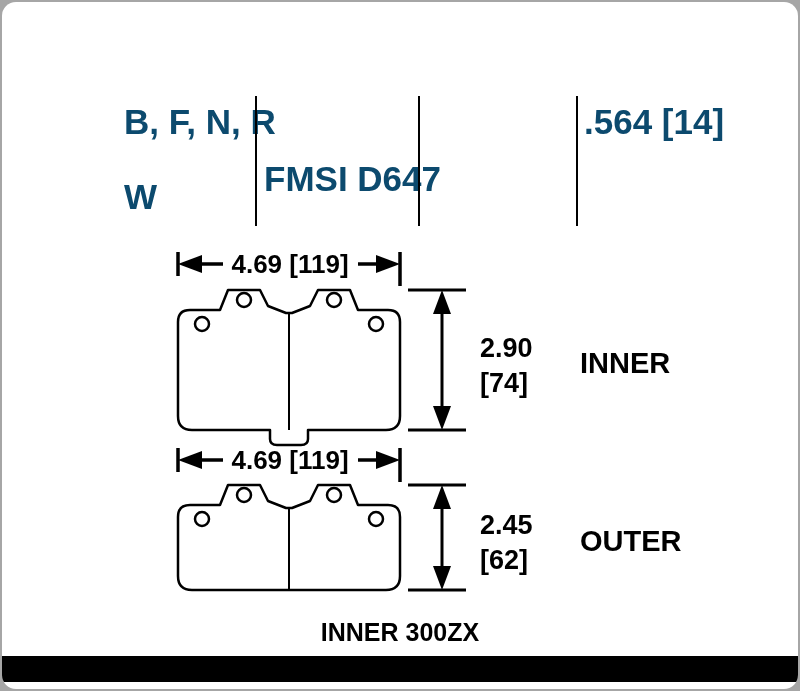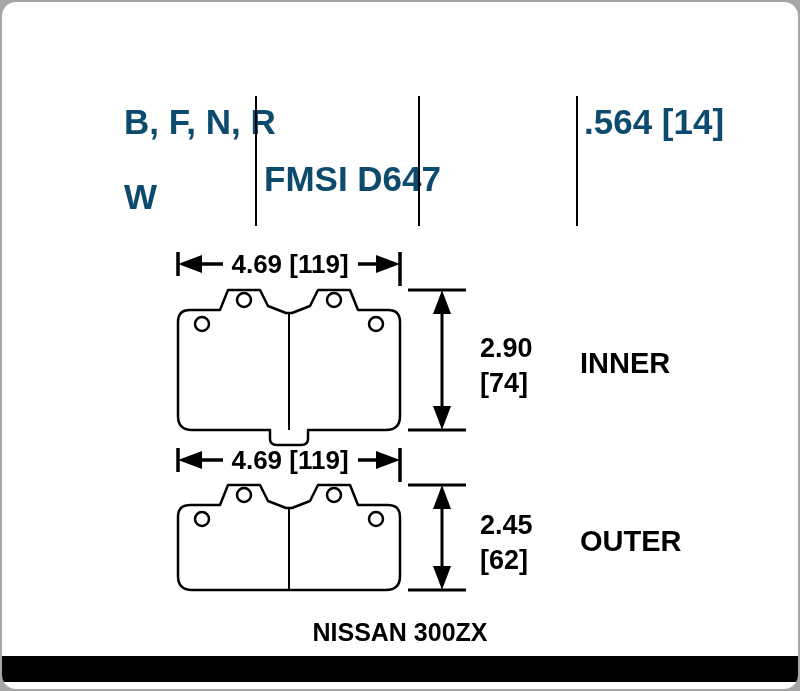--- a/index.html
+++ b/index.html
@@ -144,17 +144,17 @@
       <line x1="440" y1="261" x2="440" y2="330"></line>
     </g>
     <polygon points="440,243 431,267 449,267" fill="#000"></polygon>
     <polygon points="440,348 431,324 449,324" fill="#000"></polygon>
     <text x="478" y="292" font-size="27">2.45</text>
     <text x="478" y="327" font-size="27">[62]</text>
     <text x="578" y="309" font-size="29">OUTER</text>
 
   </svg>
 
-  <div class="footer-vehicle">NISSAN 300ZX</div>
+  <div class="footer-vehicle">INNER 300ZX</div>
 
   <div class="bottombar"></div>
 
 </div>
 
 </body></html>

